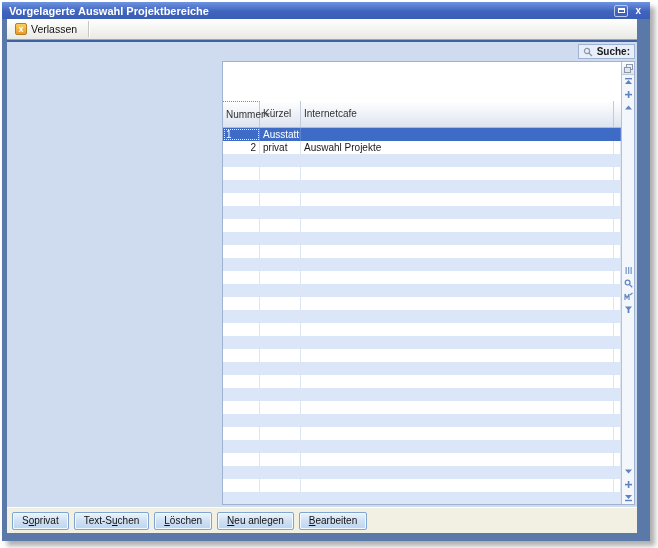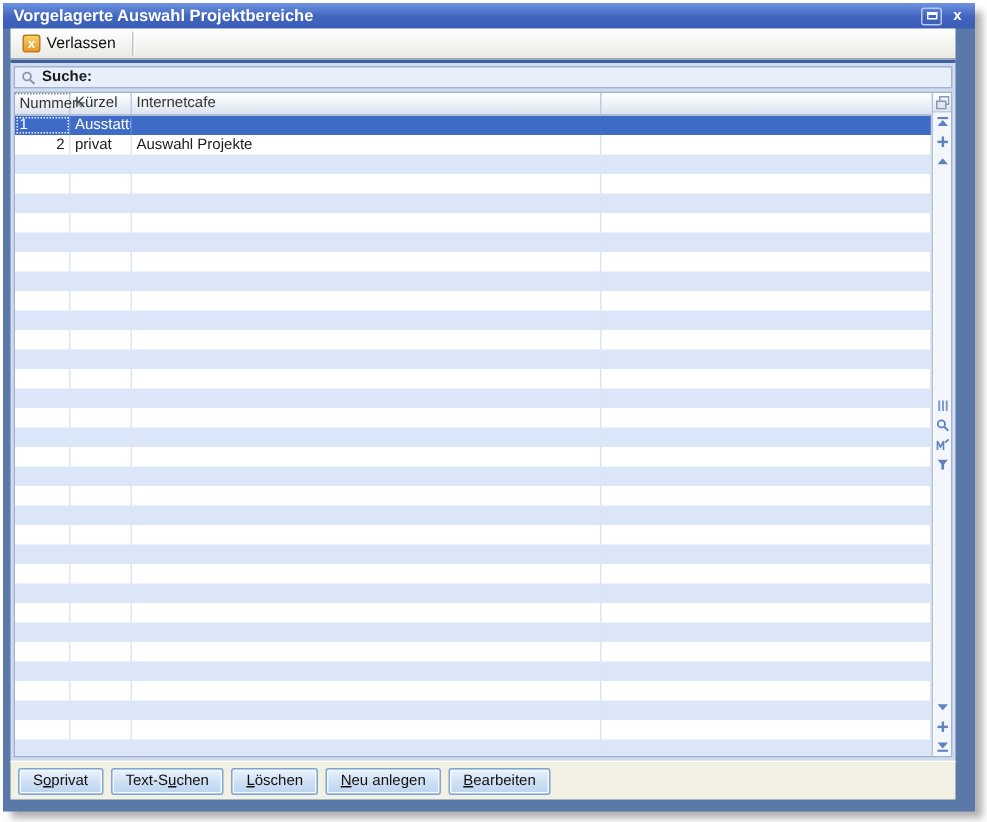--- a/index.html
+++ b/index.html
@@ -26,32 +26,32 @@
     border-bottom:1px solid #98a6bc;display:flex;align-items:center;padding-left:5px;}
   .btn-verlassen{display:flex;align-items:center;gap:4px;padding:1px 7px 1px 3px;
     font-size:10.5px;color:#111;}
   .ic-exit{width:12px;height:12px;border:1px solid #b97c1e;border-radius:2px;
     background:linear-gradient(#f8cf62,#e9992b);color:#fff;font-size:9px;font-weight:bold;
     line-height:10px;text-align:center;}
   .tb-sep{width:0;height:16px;border-left:1px solid #c6c6c0;border-right:1px solid #ffffff;margin-left:4px;}
 
   
   .content{flex:1;min-height:0;display:flex;flex-direction:column;
-    background:#cfdcef;border-top:2px solid #40619f;padding:2px;}
+    background:#cfdcef;border-top:2px solid #40619f;padding:2px;align-items:flex-end;}
 
   .search-bar{flex:none;height:15px;background:#e9effa;border:1px solid #9fb2d1;
     display:flex;align-items:center;gap:4px;padding:0 4px;font-size:10px;margin-bottom:2px;}
   .search-label{font-weight:bold;color:#1a1a1a;}
   .search-placeholder{font-style:italic;color:#8d8d8d;}
 
   .grid{flex:1;min-height:0;display:flex;border:1px solid #9fb2d1;background:#fff;overflow:hidden;}
   .grid-main{flex:1;min-width:0;display:flex;flex-direction:column;}
-  .grid-header{flex:none;height:15px;display:flex;
+  .grid-header{flex:none;height:27px;display:flex;
     background:linear-gradient(#ffffff,#dde4f0);border-bottom:1px solid #aebbd1;
-    font-size:10px;color:#333;}
+    font-size:10px;color:#333;margin-top:39px;}
   .hcell{padding:0 3px;border-right:1px solid #c2cbdb;display:flex;align-items:center;line-height:12px;}
   .w-nummer{width:37px;} .w-kuerzel{width:41px;} .w-bez{width:313px;}
   .w-rest{flex:1;border-right:none;}
   .hcell.w-nummer{border-top:1px dotted #8a8a8a;}
   .sort-desc{margin-left:auto;width:0;height:0;border-left:3px solid transparent;
     border-right:3px solid transparent;border-top:4px solid #8b93a2;}
 
   .rows{flex:1;overflow:hidden;}
   .row{height:13px;display:flex;font-size:10px;color:#1a1a1a;}
   .row.stripe{background:#dbe7f9;}

